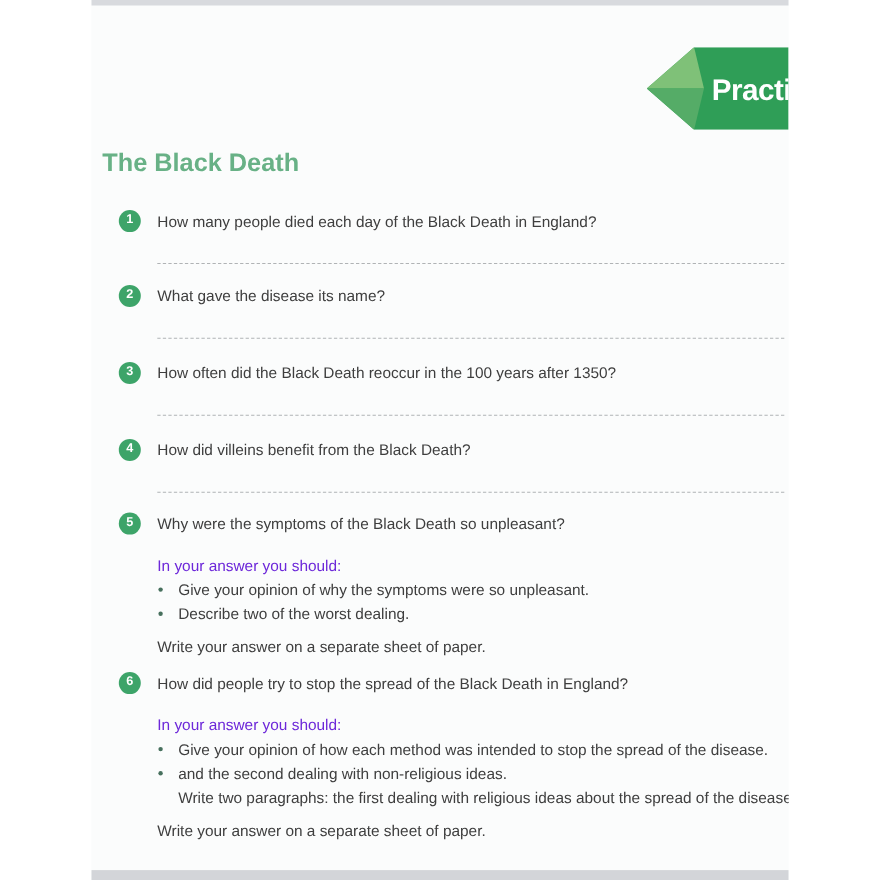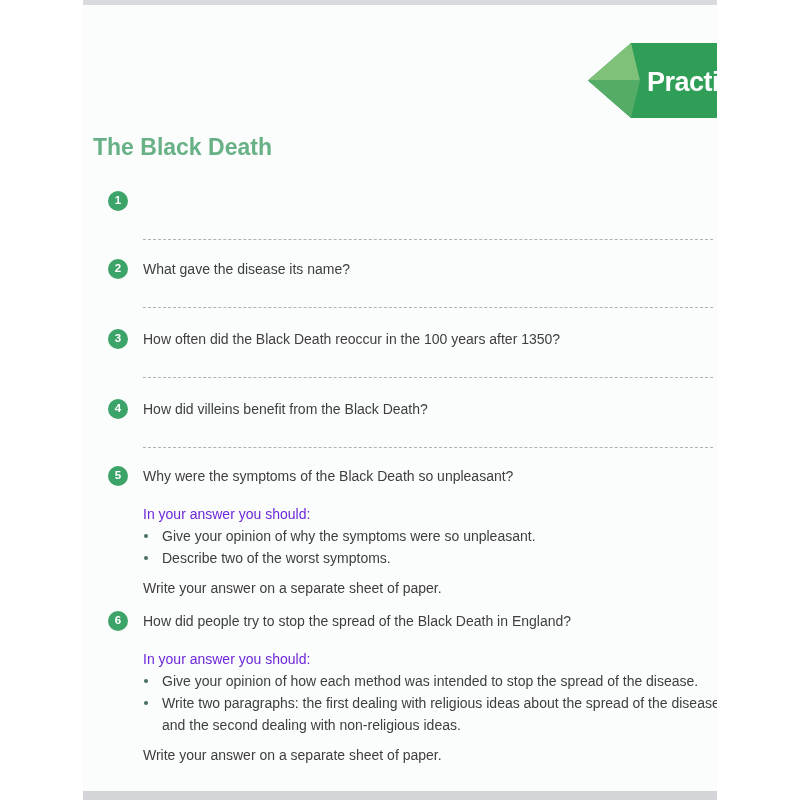--- a/index.html
+++ b/index.html
@@ -65,20 +65,21 @@
       <text x="59" y="48" font-size="27" fill="#ffffff">Practise</text>
     </svg>
   </div>
 
   <h1 class="page-title">The Black Death</h1>
 
   <div>
   <div class="qblock q1">
     <div class="q-row">
       <div class="q-num">1</div>
+      <div class="q-text">How many people died each day of the Black Death in England?</div>
     </div>
     <div class="answer-line"></div>
   </div>
 
   <div class="qblock q2">
     <div class="q-row">
       <div class="q-num">2</div>
       <div class="q-text">What gave the disease its name?</div>
     </div>
     <div class="answer-line"></div>
@@ -110,21 +111,21 @@
   <div class="bullet-item">
     <div class="bullet-dot"></div>
     <div class="bullet-lines">
               <div class="bullet-line">Give your opinion of why the symptoms were so unpleasant.</div>
             </div>
   </div>
 
   <div class="bullet-item">
     <div class="bullet-dot"></div>
     <div class="bullet-lines">
-              <div class="bullet-line">Describe two of the worst symptoms.</div>
+              <div class="bullet-line">Describe two of the worst dealing.</div>
             </div>
   </div>
 </div>
     <div class="q-footer">Write your answer on a separate sheet of paper.</div>
   </div>
 
   <div class="qblock q6">
     <div class="q-row">
       <div class="q-num">6</div>
       <div class="q-text">How did people try to stop the spread of the Black Death in England?</div>
@@ -134,22 +135,22 @@
   <div class="bullet-item">
     <div class="bullet-dot"></div>
     <div class="bullet-lines">
               <div class="bullet-line">Give your opinion of how each method was intended to stop the spread of the disease.</div>
             </div>
   </div>
 
   <div class="bullet-item">
     <div class="bullet-dot"></div>
     <div class="bullet-lines">
+              <div class="bullet-line">and the second dealing with non-religious ideas.</div>
               <div class="bullet-line">Write two paragraphs: the first dealing with religious ideas about the spread of the disease</div>
-              <div class="bullet-line">and the second dealing with non-religious ideas.</div>
             </div>
   </div>
 </div>
     <div class="q-footer">Write your answer on a separate sheet of paper.</div>
   </div>
 </div>
 
   <div class="strip-bottom"></div>
 </div>
 

